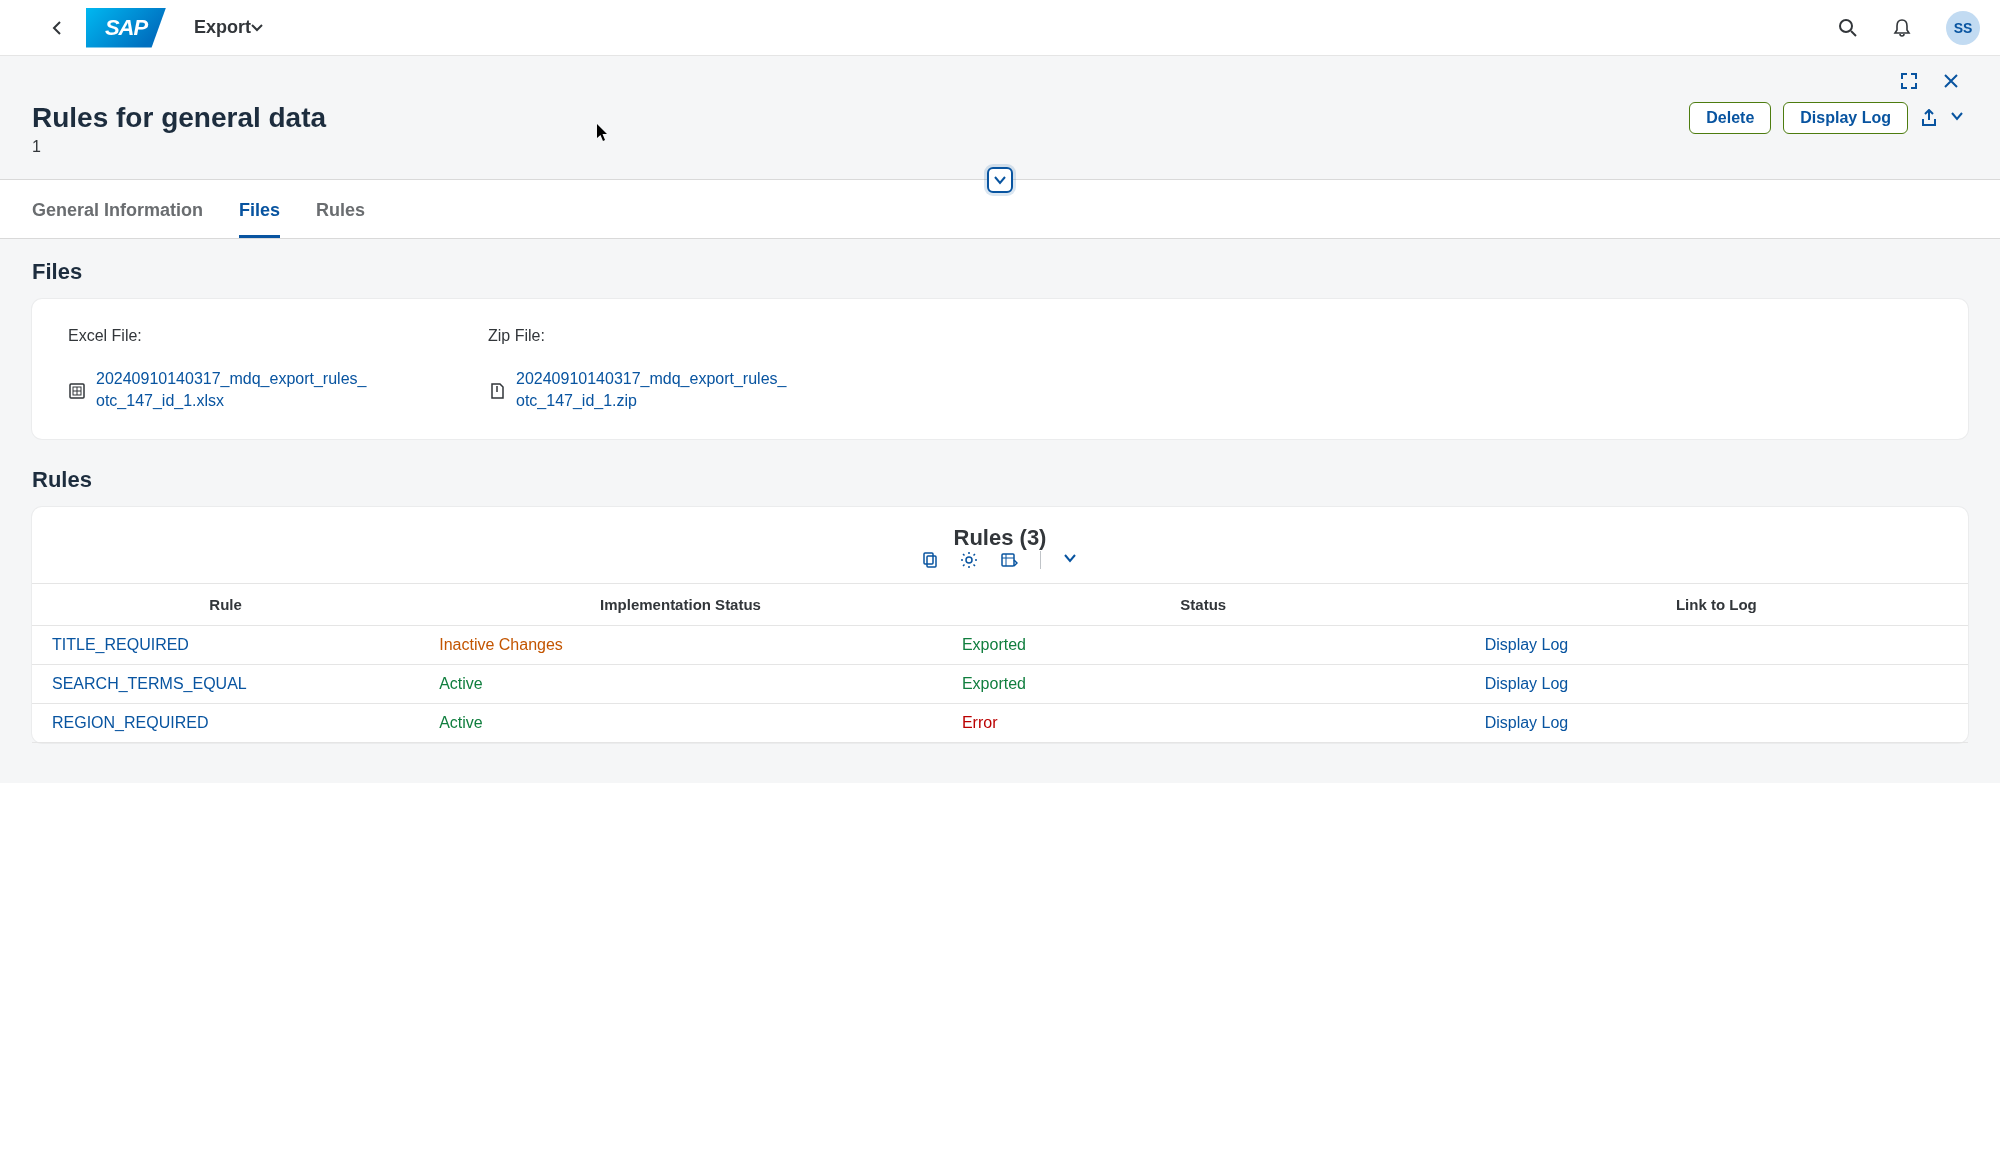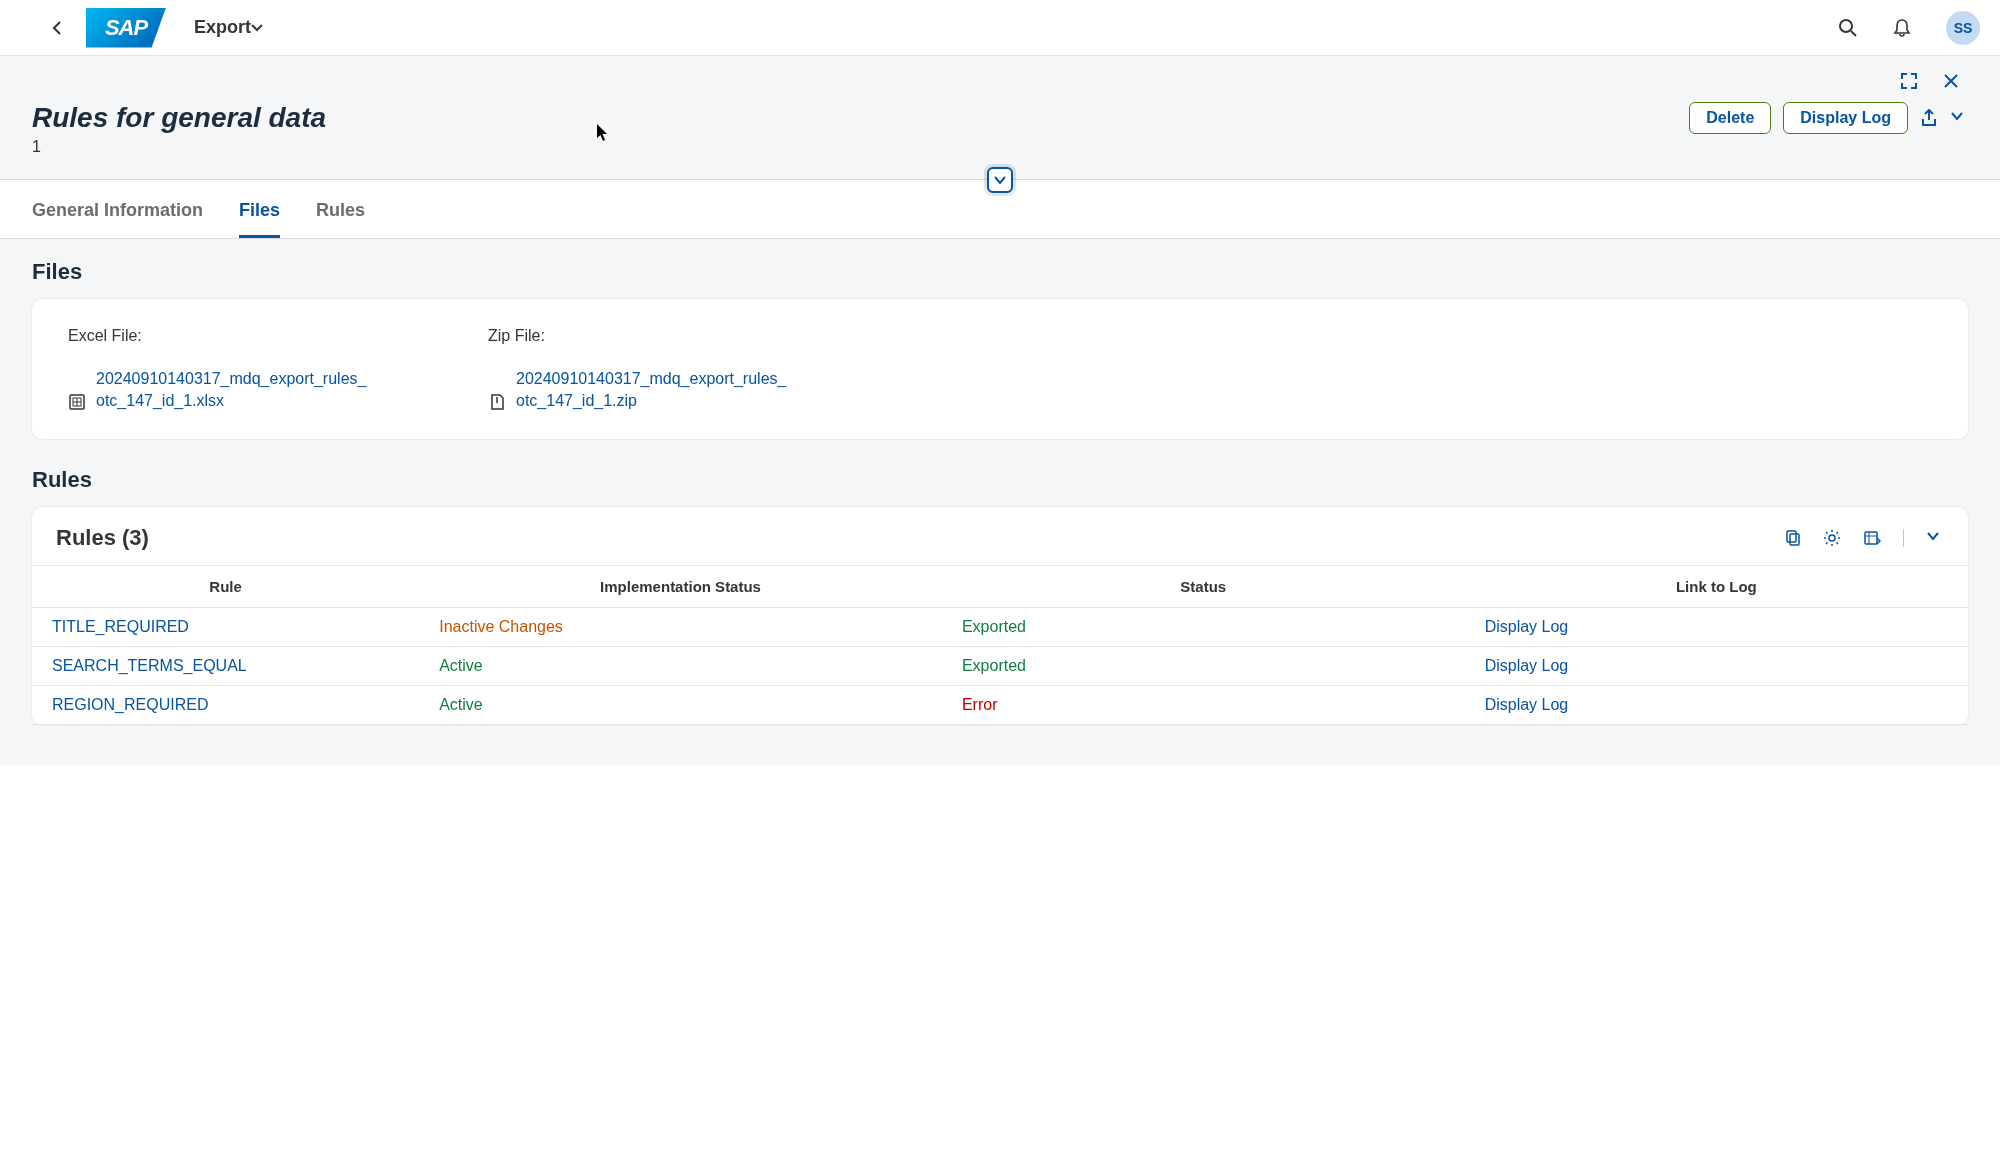--- a/index.html
+++ b/index.html
@@ -57,21 +57,21 @@
       padding: 0 40px 12px 0;
       gap: 24px;
     }
     .header-icon { width: 18px; height: 18px; cursor: pointer; color: #0854a0; }
     .page-header {
       display: flex; align-items: flex-start;
       padding: 0 32px 24px 32px;
     }
     .page-title-block { flex: 1; }
     .page-title {
-      font-size: 28px; font-weight: 800; color: #1d2d3e; font-style: italic;
+      font-size: 28px; font-weight: 800; color: #1d2d3e;
     }
     .page-subtitle { font-size: 16px; color: #32363a; margin-top: 4px; }
     .header-actions { display: flex; align-items: center; gap: 12px; }
     .btn-outline {
       padding: 6px 16px; border: 1px solid #4d7c0f; border-radius: 6px;
       background: #fff; color: #0854a0; font-size: 16px; font-weight: 600;
       cursor: pointer;
     }
     .header-action-icon { width: 18px; height: 18px; cursor: pointer; color: #0854a0; }
     
@@ -113,31 +113,32 @@
     .card {
       background: #fff; border-radius: 10px;
       padding: 28px 36px;
       box-shadow: 0 0 0 1px rgba(0,0,0,0.04);
     }
     .files-grid {
       display: flex; gap: 120px;
     }
     .file-block { max-width: 300px; }
     .file-label { font-size: 16px; color: #32363a; margin-bottom: 23px; }
-    .file-link-row { display: flex; gap: 10px; align-items: flex-end; }
+    .file-link-row { display: flex; gap: 10px; align-items: center; }
     .file-icon { width: 18px; height: 18px; flex-shrink: 0; margin-top: 2px; color: #32363a; }
     .file-link {
       color: #0854a0; font-size: 16px; cursor: pointer;
       word-break: break-all; line-height: 1.35;
     }
     
     .rules-card { background: #fff; border-radius: 10px; box-shadow: 0 0 0 1px rgba(0,0,0,0.04); padding: 0; }
     .rules-card-header {
       display: flex; align-items: center;
       padding: 18px 24px 14px 24px;
+      flex-direction: column;
     }
     .rules-card-title { font-size: 22px; font-weight: 800; flex: 1; }
     .rules-card-icons { display: flex; align-items: center; gap: 22px; color: #0854a0; }
     .rules-card-icon { width: 18px; height: 18px; cursor: pointer; }
     .table { width: 100%; border-collapse: collapse; }
     .table th {
       text-align: center; padding: 12px 20px; font-size: 15px; font-weight: 700;
       border-top: 1px solid #e5e5e5; border-bottom: 1px solid #e5e5e5;
       color: #32363a; background: #fff;
     }

